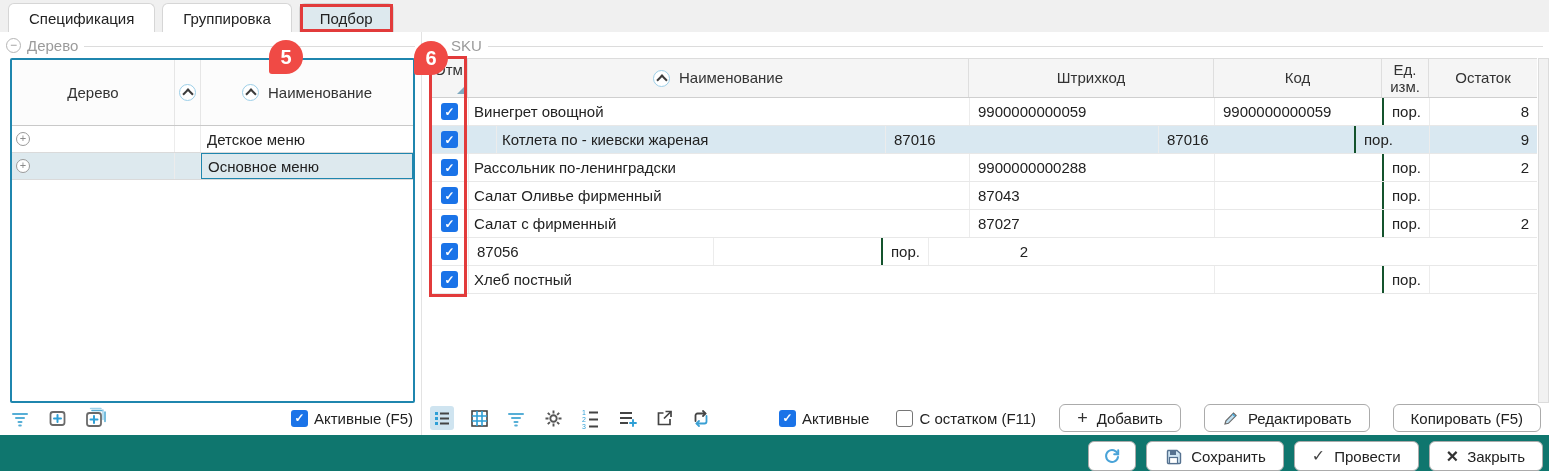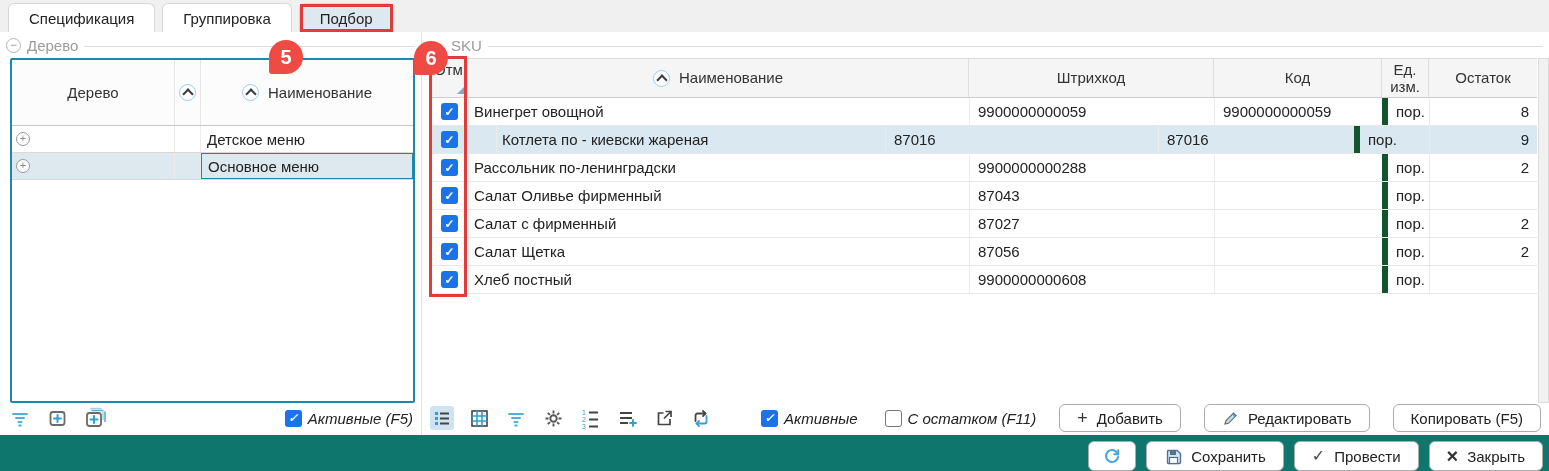--- a/index.html
+++ b/index.html
@@ -71,40 +71,40 @@
   .th-unit  { width:47px; }
   .th-stock { width:108px; border-right:none !important; }
 
   .srow { display:flex; height:28px; border-bottom:1px solid #e8e8e8; background:#fff; }
   .srow.sel { background:#d9e8f1;gap:28px; }
   .srow .c { height:100%; display:flex; align-items:center; }
   .c-mark  { width:37px; justify-content:center; }
   .c-name  { flex:1; padding-left:5px; border-left:1px solid #ececec; }
   .c-bar   { width:245px; padding-left:8px; border-left:1px solid #ececec; }
   .c-code  { width:168px; padding-left:8px; border-left:1px solid #ececec; }
-  .c-unit  { width:47px; padding-left:8px; border-left:6px solid #14532d; }
+  .c-unit  { width:47px; padding-left:8px; border-left:2px solid #14532d; }
   .c-stock { width:108px; justify-content:flex-end; padding-right:8px; border-left:1px solid #ececec; }
 
   .scroll-strip { position:absolute; right:0; top:26px; width:11px; height:345px;
     background:#f1f1f1; border:1px solid #dcdcdc; }
 
   
   .cbx { width:17px; height:17px; background:#1a73e8; border-radius:3px;
     display:inline-flex; align-items:center; justify-content:center; flex:0 0 auto; }
   .cbx::after { content:"✓"; color:#fff; font-size:12px; font-weight:bold; }
   .cbx.un { background:#fff; border:1px solid #767676; }
   .cbx.un::after { content:""; }
 
   
   .tree-toolbar, .sku-toolbar { position:absolute; left:8px; right:8px; bottom:3px; height:28px;
     display:flex; align-items:center; }
   .tree-toolbar { gap:14px; }
   .sku-toolbar  { gap:13px; }
   .tbspacer { margin-left:auto; }
-  .cbx-group { display:flex; align-items:center; gap:6px;font-style:italic; }
+  .cbx-group { display:flex; align-items:center; gap:6px; }
   .cbx-group + .cbx-group { margin-left:14px; }
   .tool { display:inline-flex; align-items:center; justify-content:center; width:24px; height:24px; }
   .tool.selected { background:#cfe4f0; border-radius:3px; }
 
   .btn { height:28px; background:#fff; border:1px solid #ababab; border-radius:6px;
     display:inline-flex; align-items:center; justify-content:center; gap:9px;
     padding:0 17px; font-size:15px; color:#222; margin-left:10px; cursor:default; }
   .plus-glyph { font-size:18px; color:#333; line-height:1; }
   .check-glyph { font-size:16px; color:#444; line-height:1; }
   .close-glyph { font-size:20px; color:#333; line-height:1; font-weight:bold; }
@@ -271,32 +271,30 @@
         <div class="c c-name">Салат с фирменный</div>
         <div class="c c-bar">87027</div>
         <div class="c c-code"></div>
         <div class="c c-unit">пор.</div>
         <div class="c c-stock">2</div>
       </div>
       <div class="srow">
         <div class="c c-mark">
             <span class="cbx"></span>
           </div>
-        <div class="c c-name">Салат Щетка</div>
         <div class="c c-bar">87056</div>
         <div class="c c-code"></div>
         <div class="c c-unit">пор.</div>
         <div class="c c-stock">2</div>
       </div>
       <div class="srow">
         <div class="c c-mark">
             <span class="cbx"></span>
           </div>
         <div class="c c-name">Хлеб постный</div>
-        <div class="c c-bar">9900000000608</div>
         <div class="c c-code"></div>
         <div class="c c-unit">пор.</div>
         <div class="c c-stock"></div>
       </div>
     </div>
 
     <div class="scroll-strip"></div>
 
     <div class="sku-toolbar">
       <span class="tool selected">

